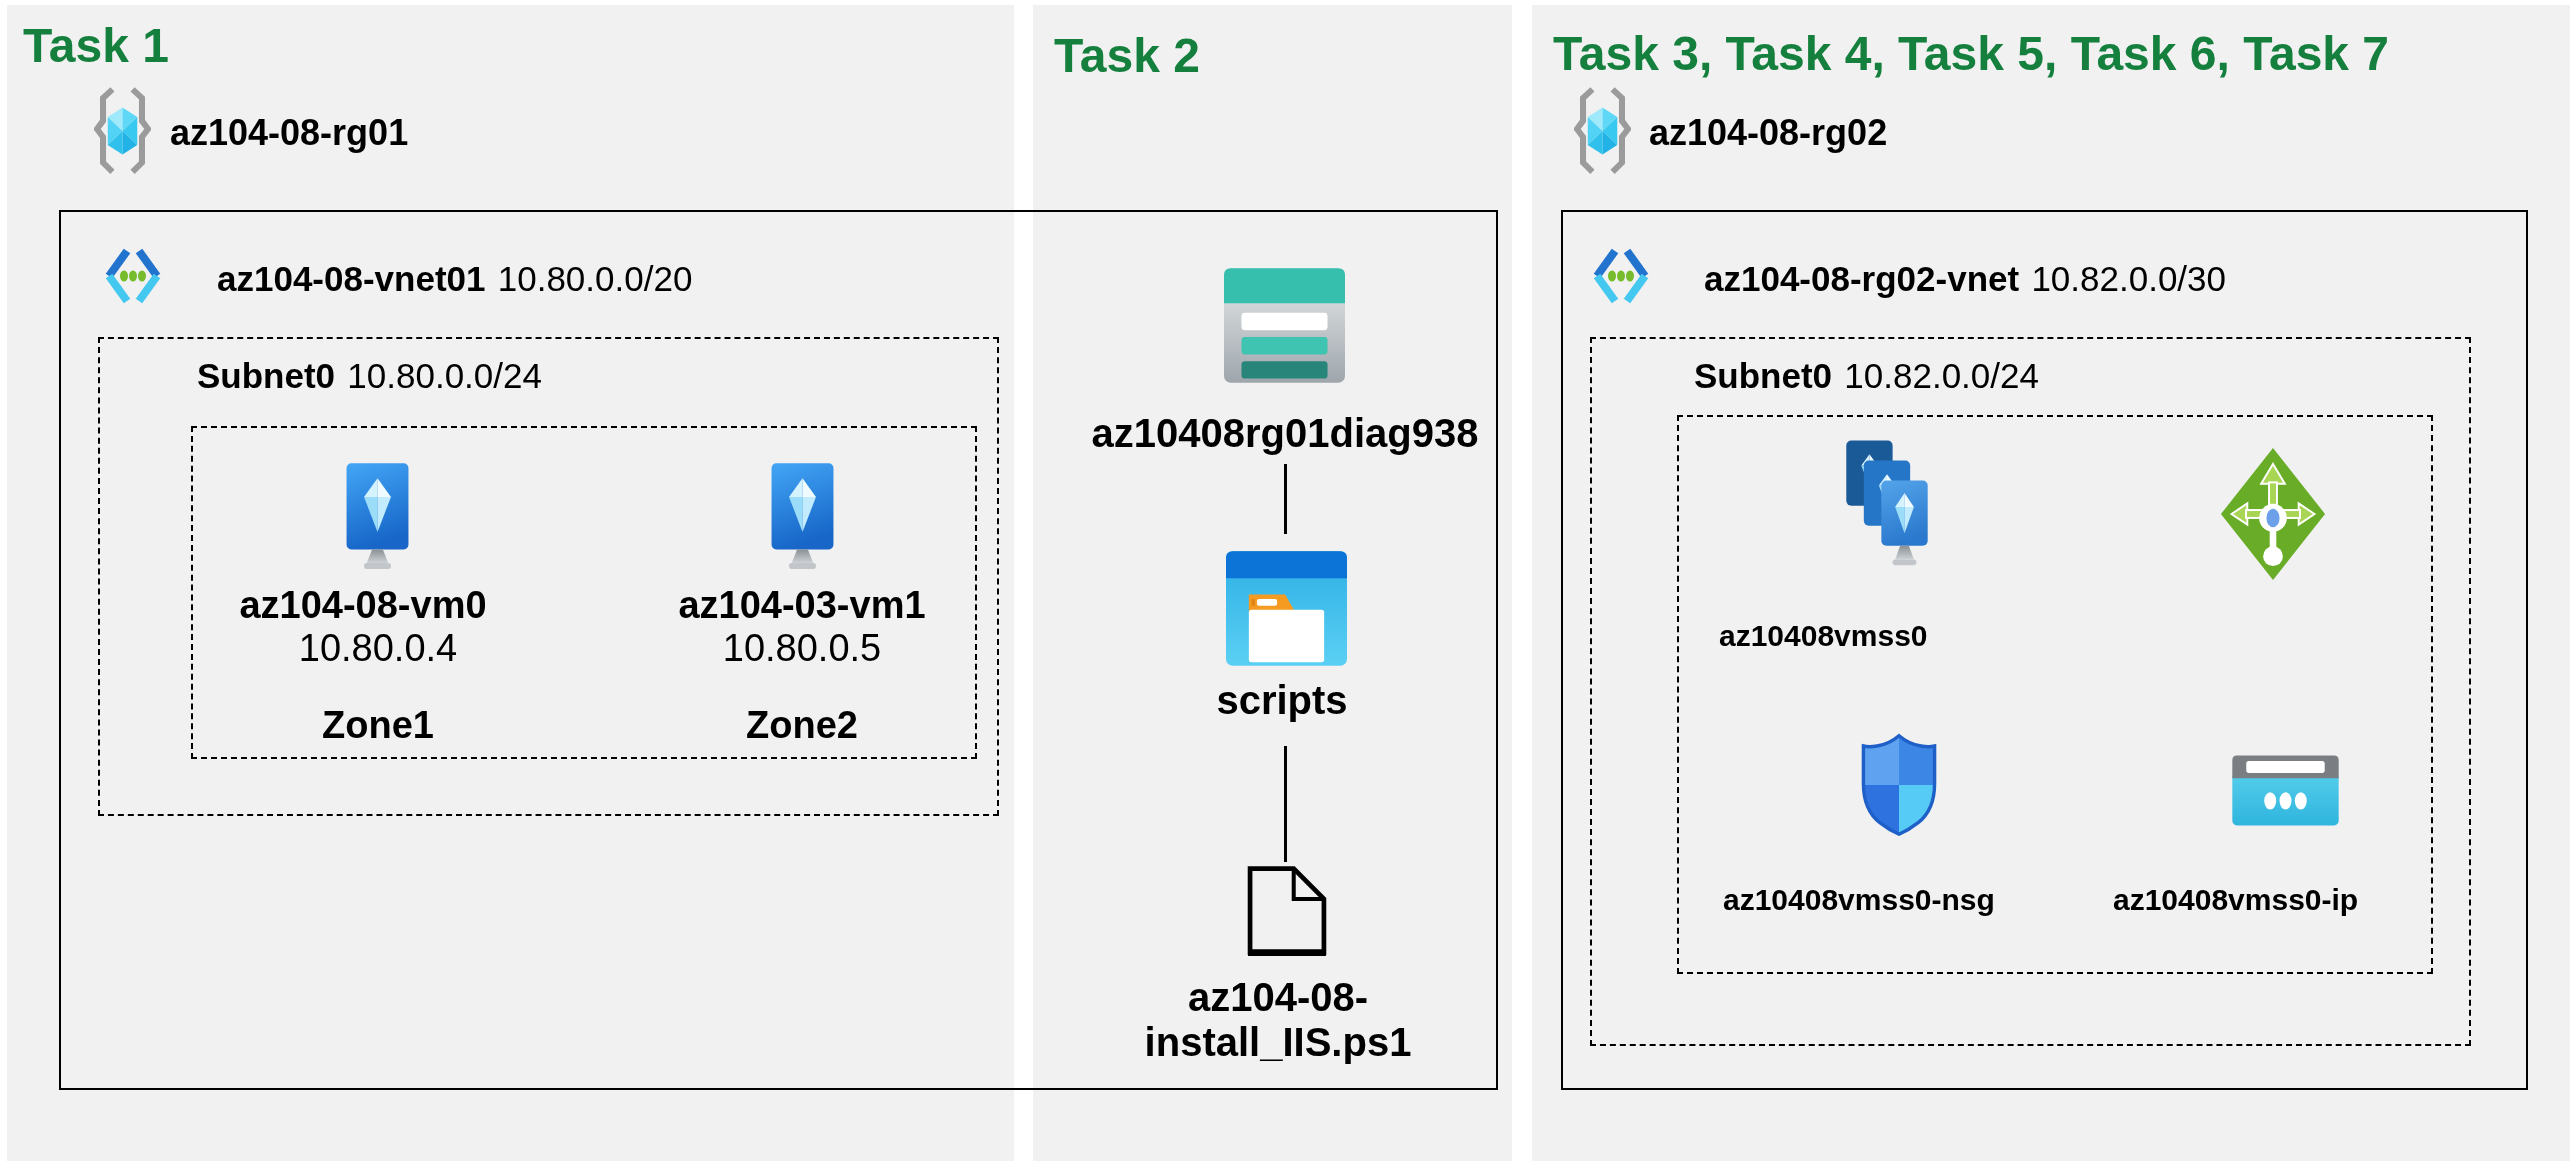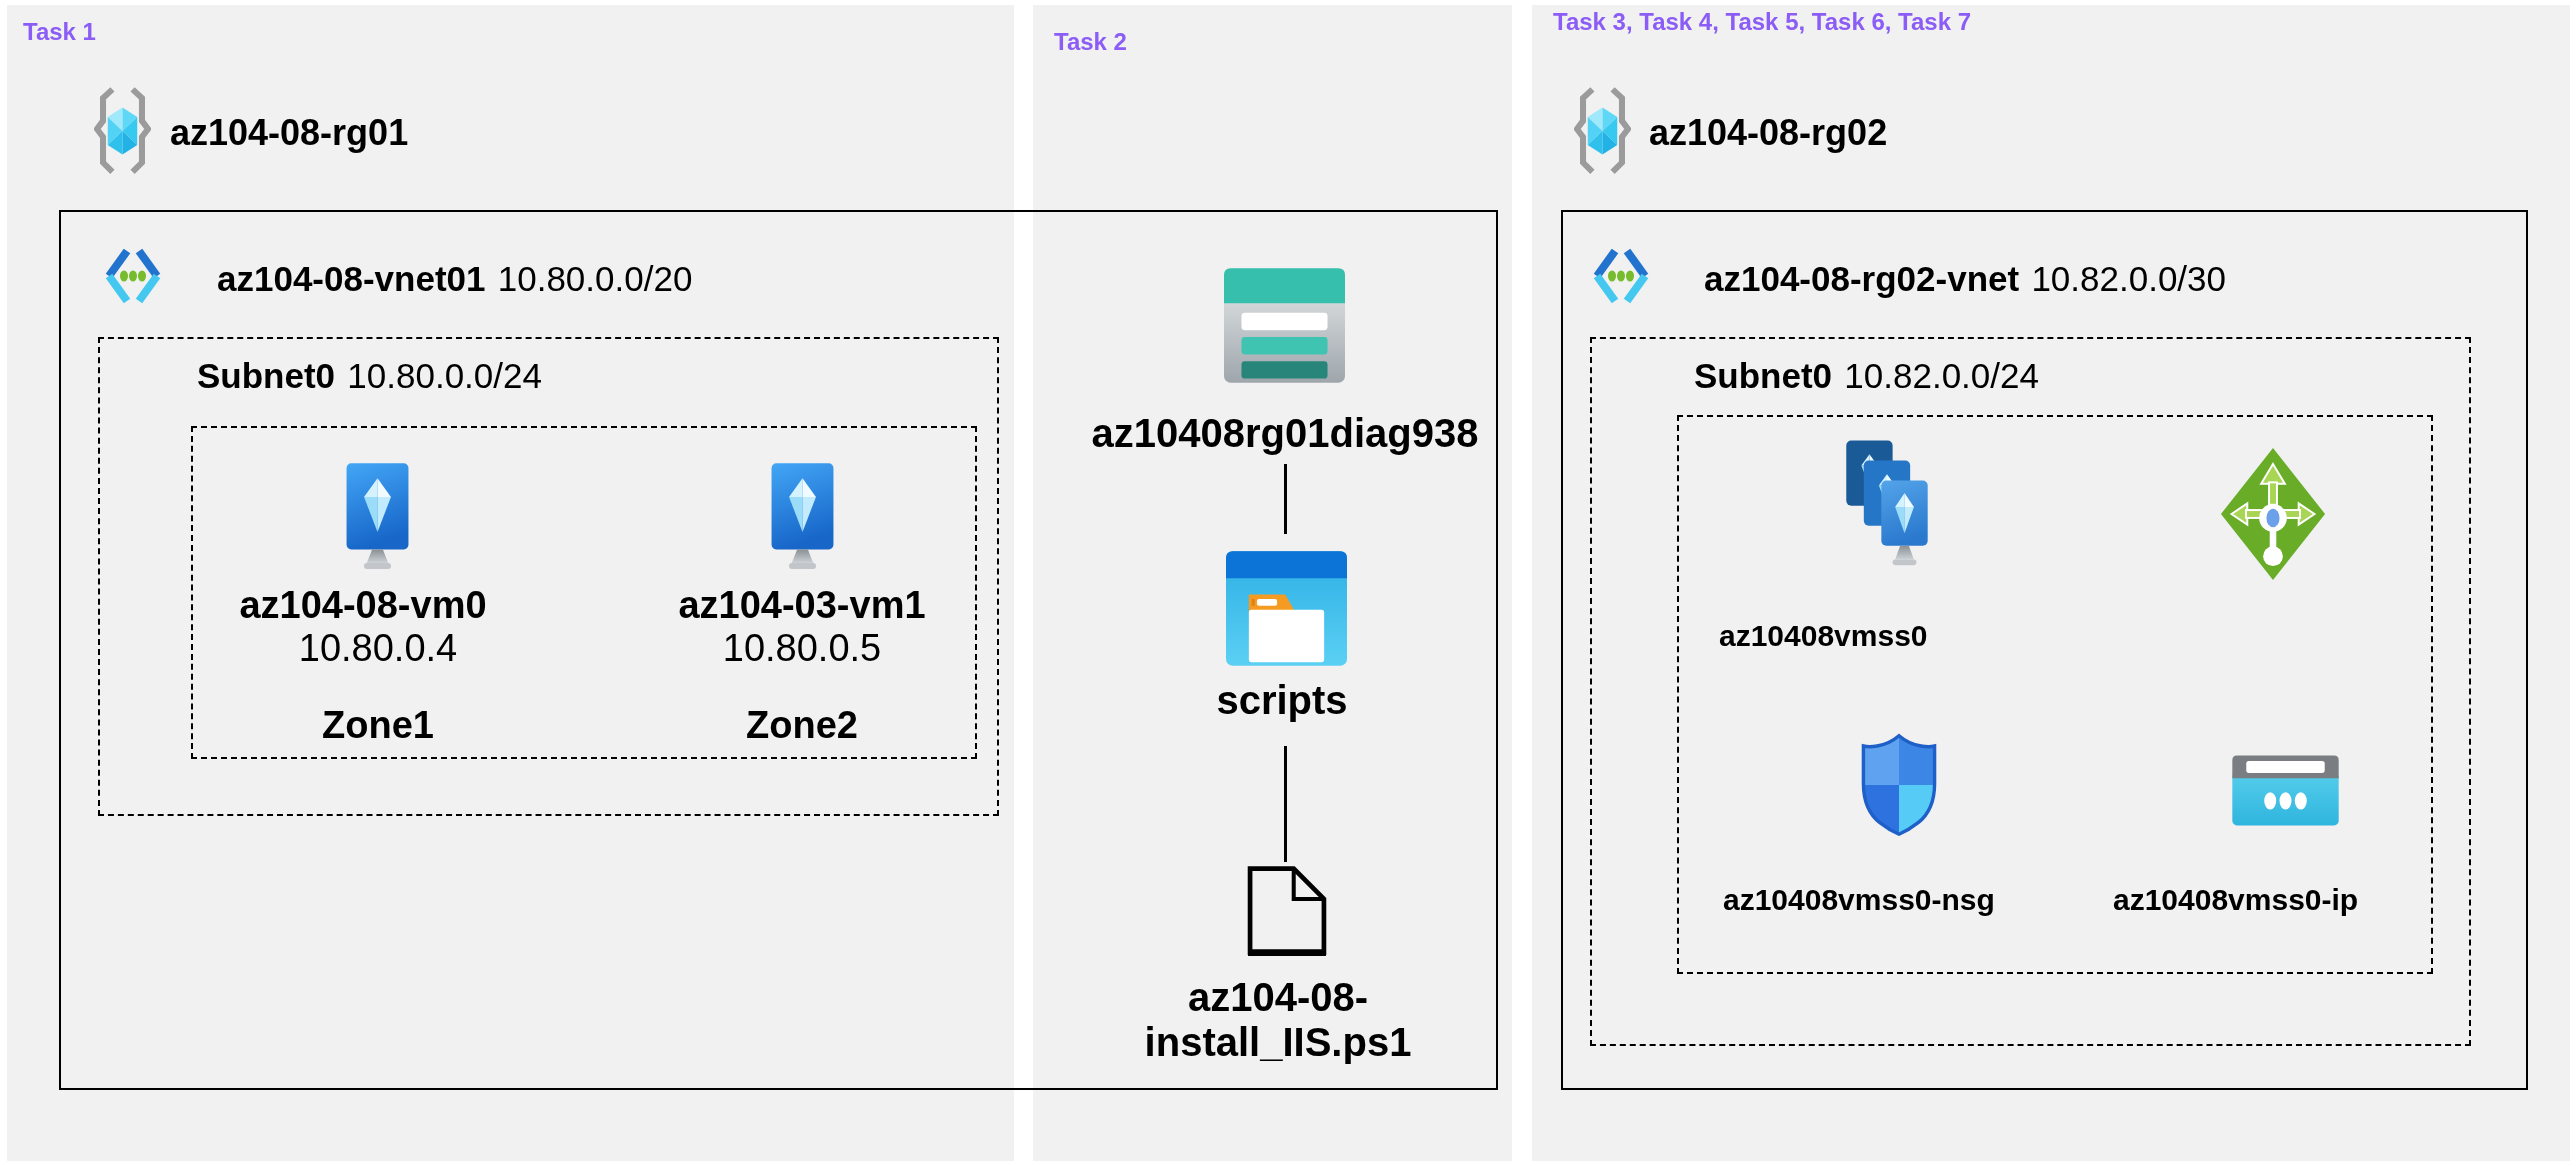--- a/index.html
+++ b/index.html
@@ -2,21 +2,21 @@
 <html style="font-size:10.8px"><head>
 <meta charset="utf-8">
 <style>
   html,body{margin:0;padding:0;background:#fff;}
   #canvas{position:relative;width:2576px;height:1166px;background:#fff;overflow:hidden;
           font-family:"Liberation Sans",sans-serif;}
   .panel{position:absolute;top:5.4px;height:1156px;background:#F1F1F2;}
   .p1{left:6.7px;width:1007px;}
   .p2{left:1033px;width:479px;}
   .p3{left:1532px;width:1038px;}
-  .task-title{position:absolute;font-size:24px;font-weight:700;color:#8b5cf6;white-space:nowrap;}
+  .task-title{position:absolute;font-size:48px;font-weight:700;color:#15803d;white-space:nowrap;}
   .solidbox{position:absolute;border:2.7px solid #000;}
   .dashbox{position:absolute;border:2px dashed #000;}
   .lbl{position:absolute;color:#000;white-space:nowrap;}
   .b{font-weight:700;}
   .rg-label{font-size:36px;font-weight:700;}
   .net-label{font-size:35px;}
   .net-label .cidr{margin-left:.35em;font-weight:400;}
   .item{position:absolute;text-align:center;font-size:38px;font-weight:700;width:270px;}
   .item3{position:absolute;font-size:30px;font-weight:700;width:351px;}
   .item2{position:absolute;text-align:center;font-size:40px;font-weight:700;width:418px;}
@@ -28,21 +28,21 @@
 <body>
 
 <div id="canvas">
 
   <div class="panel p1"></div>
   <div class="panel p2"></div>
   <div class="panel p3"></div>
 
   <div class="task-title" style="left:23px;top:17.5px;">Task 1</div>
   <div class="task-title" style="left:1054px;top:28px;">Task 2</div>
-  <div class="task-title" style="left:1553px;top:8px;">Task 3, Task 4, Task 5, Task 6, Task 7</div>
+  <div class="task-title" style="left:1553px;top:26px;">Task 3, Task 4, Task 5, Task 6, Task 7</div>
 
   <svg class="icon" style="left:94px;top:86px;" width="57" height="90" viewBox="0 0 84 134">
     <path d="M27,5 L13,18 L13,52 L4,64 L13,76 L13,114 L27,128" fill="none" stroke="#9B9B9B" stroke-width="9"></path>
     <path d="M57,5 L71,18 L71,52 L80,64 L71,76 L71,114 L57,128" fill="none" stroke="#9B9B9B" stroke-width="9"></path>
     <polygon points="42,32 20,46 42,67" fill="#9FE9FB"></polygon>
     <polygon points="42,32 64,46 42,67" fill="#5FD8F7"></polygon>
     <polygon points="64,46 64,88 42,67" fill="#38C9F0"></polygon>
     <polygon points="20,46 20,88 42,67" fill="#52D2F4"></polygon>
     <polygon points="42,102 64,88 42,67" fill="#23B2E6"></polygon>
     <polygon points="42,102 20,88 42,67" fill="#2FC0EC"></polygon>

